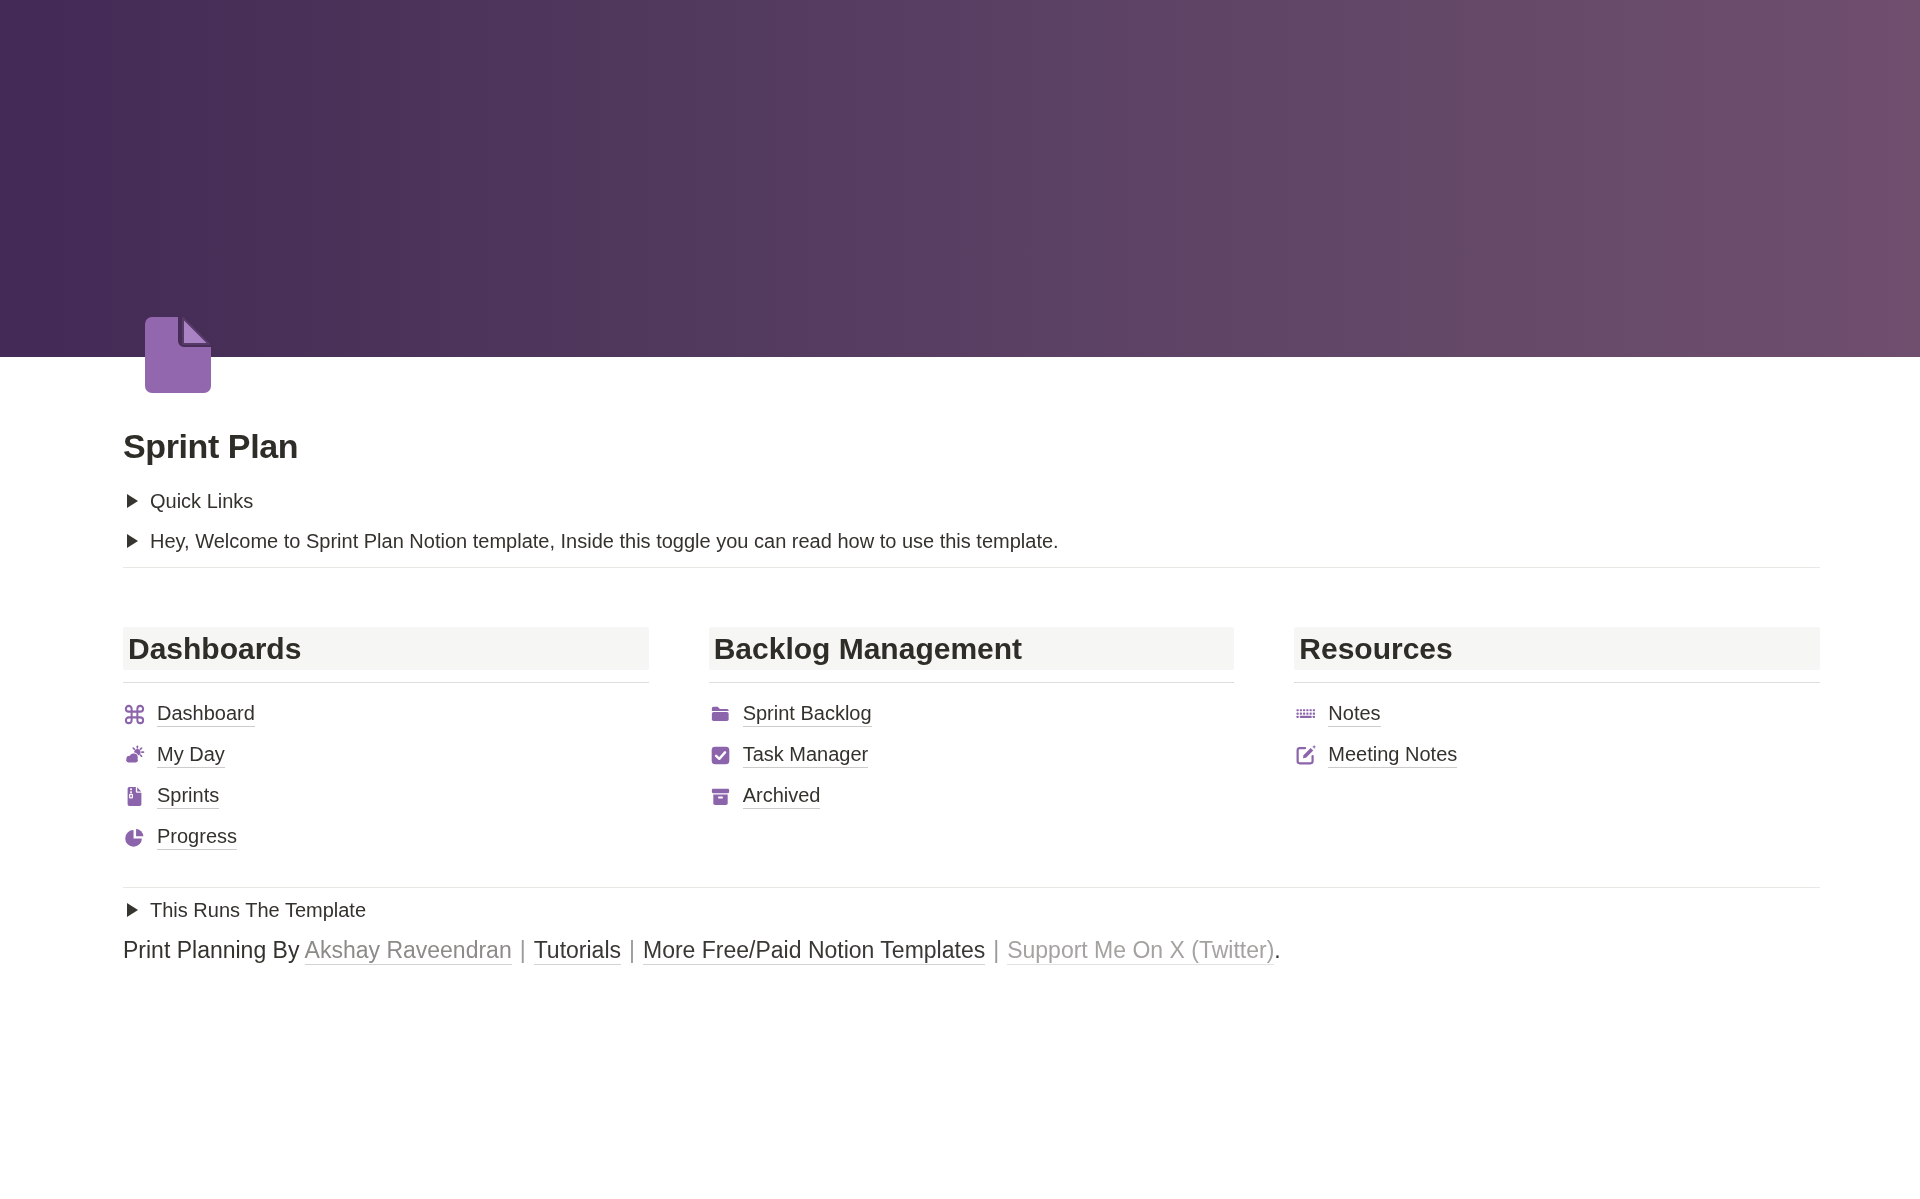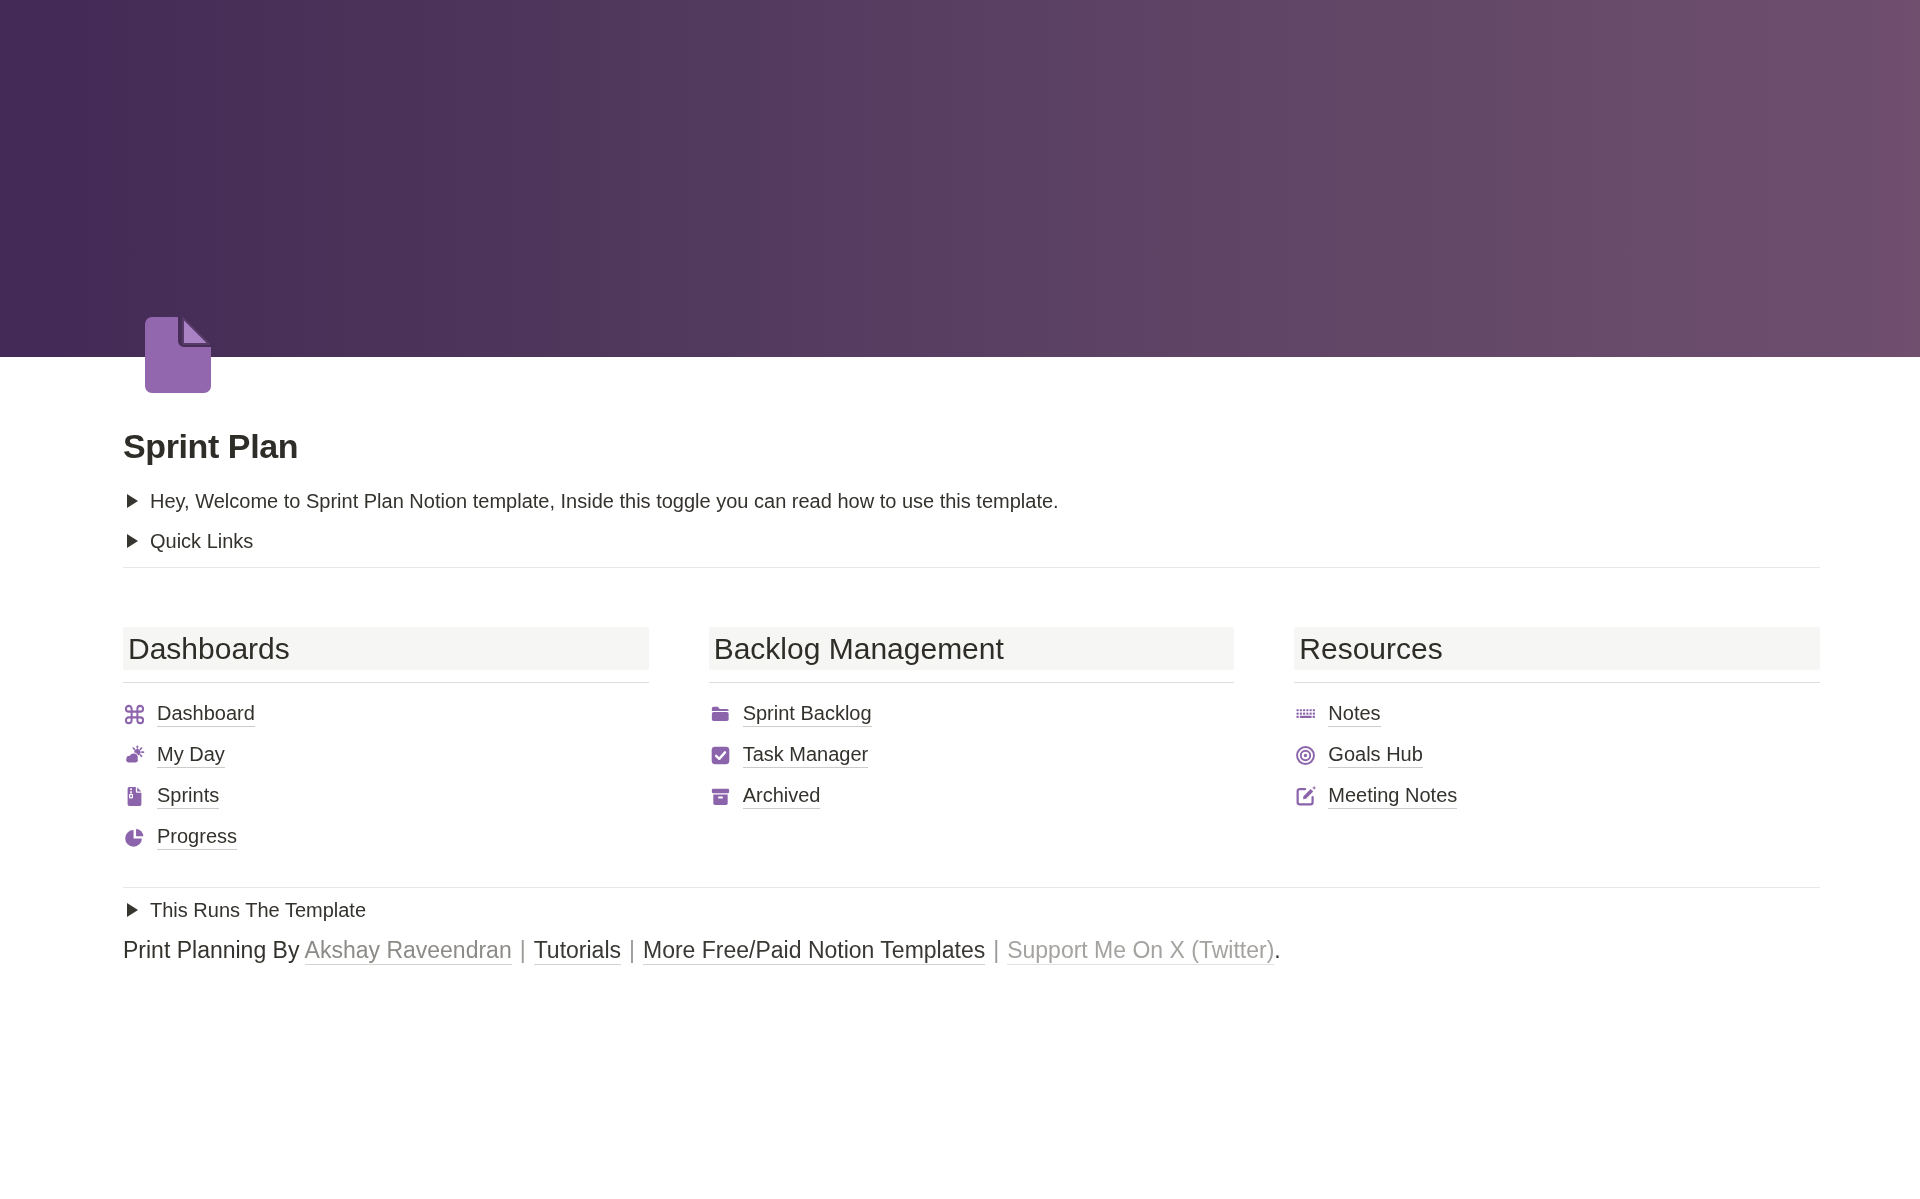--- a/index.html
+++ b/index.html
@@ -21,21 +21,21 @@
   .tri { width: 0; height: 0; border-top: 7px solid transparent; border-bottom: 7px solid transparent;
     border-left: 11px solid #37352f; margin: 0 12px 0 4px; cursor: pointer; flex: none; }
   .toggle-label { line-height: 40px; }
 
   .divider { border: none; border-top: 1px solid #e9e8e5; height: 0; }
   .divider.after-toggles { margin-top: 6px; }
   .divider.before-footer { margin-top: 29px; }
 
   .columns { margin-top: 59px; display: grid; grid-template-columns: repeat(3, 1fr); column-gap: 60px; }
   .section-title { background: #f6f6f4; height: 43px; line-height: 43px; padding-left: 5px;
-    font-size: 30px; font-weight: 400; color: #2f2d28; border-radius: 2px; }
+    font-size: 30px; font-weight: 700; color: #2f2d28; border-radius: 2px; }
   .head-divider { margin-top: 12px; border: none; border-top: 1px solid #dfdedb; }
   .items { list-style: none; margin-top: 11px; }
   .item-row { display: flex; align-items: center; height: 41px; }
   .item-icon { width: 23px; height: 23px; flex: none; color: #8c64ab; margin-right: 11px; }
   .item-icon svg { width: 23px; height: 23px; display: block; }
   .item-link { font-size: 20px; color: #34322d; text-decoration: none; cursor: pointer;
     border-bottom: 1.5px solid rgba(55,53,47,0.25); padding-bottom: 1px; }
 
   .footer-toggle { margin-top: 4px; height: 36px; }
   .footer-toggle .toggle-label { line-height: 36px; }
@@ -56,25 +56,25 @@
     <path d="M38 1 L64 27 H38 Z" fill="#a983c4" stroke="#573a68" stroke-width="2" stroke-linejoin="round"></path>
   </svg>
 </div>
 
 <div class="content">
   <h1 class="page-title">Sprint Plan</h1>
 
   <div class="toggle-list">
     <div class="toggle-row">
       <span class="tri"></span>
-      <span class="toggle-label">Hey, Welcome to Sprint Plan Notion template, Inside this toggle you can read how to use this template.</span>
+      <span class="toggle-label">Quick Links</span>
     </div>
     <div class="toggle-row">
       <span class="tri"></span>
-      <span class="toggle-label">Quick Links</span>
+      <span class="toggle-label">Hey, Welcome to Sprint Plan Notion template, Inside this toggle you can read how to use this template.</span>
     </div>
   </div>
 
   <hr class="divider after-toggles">
 
   <div class="columns">
   <div class="section">
     <h2 class="section-title">Dashboards</h2>
     <hr class="head-divider">
     <ul class="items">
@@ -200,30 +200,20 @@
                   <rect x="19.6" y="9.9" width="2.3" height="2.3" rx="0.5"></rect>
                   <rect x="2.6" y="13.4" width="2.3" height="2.3" rx="0.5"></rect>
                   <rect x="6" y="13.4" width="12.5" height="2.3" rx="0.8"></rect>
                   <rect x="19.6" y="13.4" width="2.3" height="2.3" rx="0.5"></rect>
                 </g>
               </svg>
             </span>
     <a class="item-link">Notes</a>
   </li>
 
-  <li class="item-row">
-    <span class="item-icon">
-              <svg viewBox="0 0 24 24">
-                <circle cx="12" cy="12" r="8.8" fill="none" stroke="currentColor" stroke-width="2"></circle>
-                <circle cx="12" cy="12" r="4.9" fill="none" stroke="currentColor" stroke-width="2"></circle>
-                <circle cx="12" cy="12" r="1.7" fill="currentColor"></circle>
-              </svg>
-            </span>
-    <a class="item-link">Goals Hub</a>
-  </li>
 
   <li class="item-row">
     <span class="item-icon">
               <svg viewBox="0 0 24 24">
                 <path d="M19.4 12.6 V18 a2.2 2.2 0 0 1 -2.2 2.2 H6 A2.2 2.2 0 0 1 3.8 18 V6.4 A2.2 2.2 0 0 1 6 4.2 h5.6" fill="none" stroke="currentColor" stroke-width="2.3" stroke-linecap="round"></path>
                 <path d="M9.4 14.8 L9.9 11.7 17.3 4.1 20.1 6.9 12.5 14.4 Z" fill="currentColor"></path>
                 <path d="M21 0.9 l0.6 1.5 1.5 0.6 -1.5 0.6 -0.6 1.5 -0.6 -1.5 -1.5 -0.6 1.5 -0.6 Z" fill="currentColor"></path>
               </svg>
             </span>
     <a class="item-link">Meeting Notes</a>

